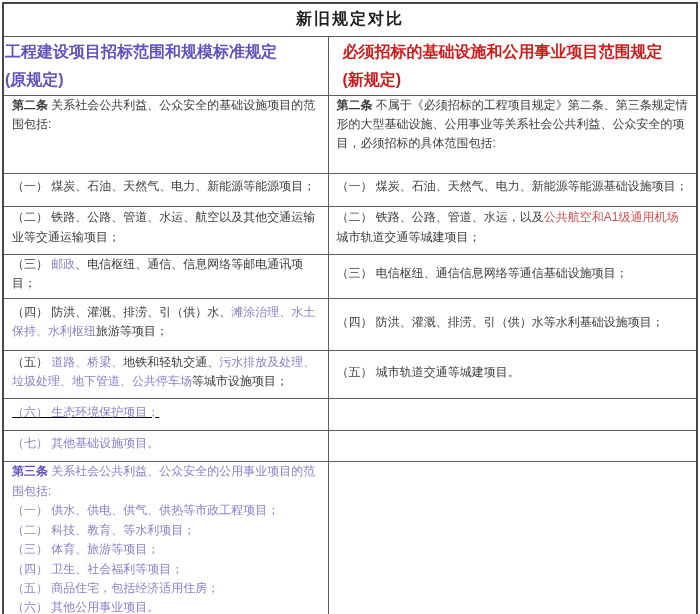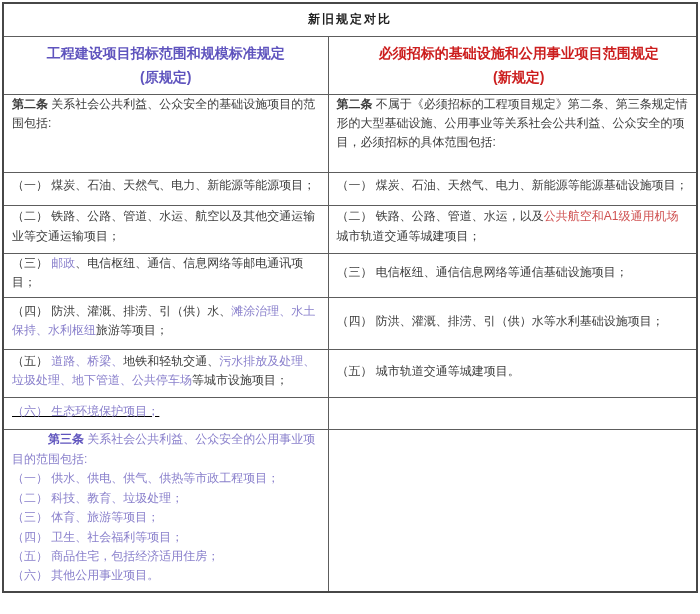--- a/index.html
+++ b/index.html
@@ -13,36 +13,36 @@
     box-sizing:border-box;padding:2px 3px 2px 2px;
   }
   table.cmp{
     width:694px;border-collapse:collapse;table-layout:fixed;
     background:#ffffff;border:2px solid #474747;
   }
   th,td{border:1px solid #5d5d5d;box-sizing:border-box;}
   .title-row th{
     height:33px;text-align:center;vertical-align:middle;
     font-family:"DejaVu Serif","Liberation Serif",serif;
-    font-size:12px;font-weight:bold;color:#1f1f1f;letter-spacing:2px;
+    font-size:16px;font-weight:bold;color:#1f1f1f;letter-spacing:2px;
   }
   .col-headers th{
-    height:58px;text-align:center;vertical-align:middle;
-    font-size:14px;font-weight:bold;line-height:1.75;
+    height:58px;text-align:left;vertical-align:middle;
+    font-size:16px;font-weight:bold;line-height:1.75;
   }
   .old-h{color:var(--old-accent);}
   .new-h{color:var(--new-accent);padding-left:14px;}
   td{
     padding:0 7px 5px 8px;
     font-size:12px;line-height:1.62;color:var(--text);
     text-align:left;
   }
   td p{margin:0;}
   .seg-purple{color:var(--old-body);margin-top:19px;}
-  .seg-purple-strong{color:var(--old-accent);margin-left:36px;}
+  .seg-purple-strong{color:var(--old-accent);}
   .seg-red{color:var(--new-inline);}
   .seg-bold{font-weight:bold;}
 </style>
 </head>
 <body>
 
 <div class="page">
   <table class="cmp">
     <colgroup>
       <col style="width:325px">
@@ -111,25 +111,31 @@
           <td style="vertical-align: middle;">
             <p><span>（五） 城市轨道交通等城建项目。</span></p>
           </td>
         </tr>
         <tr style="height: 32px; text-decoration: underline;">
           <td style="vertical-align: middle;">
             <p><span class="seg-purple">（六） 生态环境保护项目；</span></p>
           </td>
           <td style="vertical-align: middle;"></td>
         </tr>
+        <tr style="height: 31px;">
+          <td style="vertical-align: middle;">
+            <p><span class="seg-purple">（七） 其他基础设施项目。</span></p>
+          </td>
+          <td style="vertical-align: middle;"></td>
+        </tr>
         <tr style="height: 158px;">
           <td style="vertical-align: top;">
             <p><span class="seg-purple-strong seg-bold">第三条</span><span class="seg-purple"> 关系社会公共利益、公众安全的公用事业项目的范围包括:</span></p>
             <p><span class="seg-purple">（一） 供水、供电、供气、供热等市政工程项目；</span></p>
-            <p><span class="seg-purple">（二） 科技、教育、垃圾处理；</span></p>
+            <p><span class="seg-purple">（二） 科技、教育、等水利项目；</span></p>
             <p><span class="seg-purple">（三） 体育、旅游等项目；</span></p>
             <p><span class="seg-purple">（四） 卫生、社会福利等项目；</span></p>
             <p><span class="seg-purple">（五） 商品住宅，包括经济适用住房；</span></p>
             <p><span class="seg-purple">（六） 其他公用事业项目。</span></p>
           </td>
           <td style="vertical-align: top;"></td>
         </tr>
       </tbody>
   </table>
 </div>

